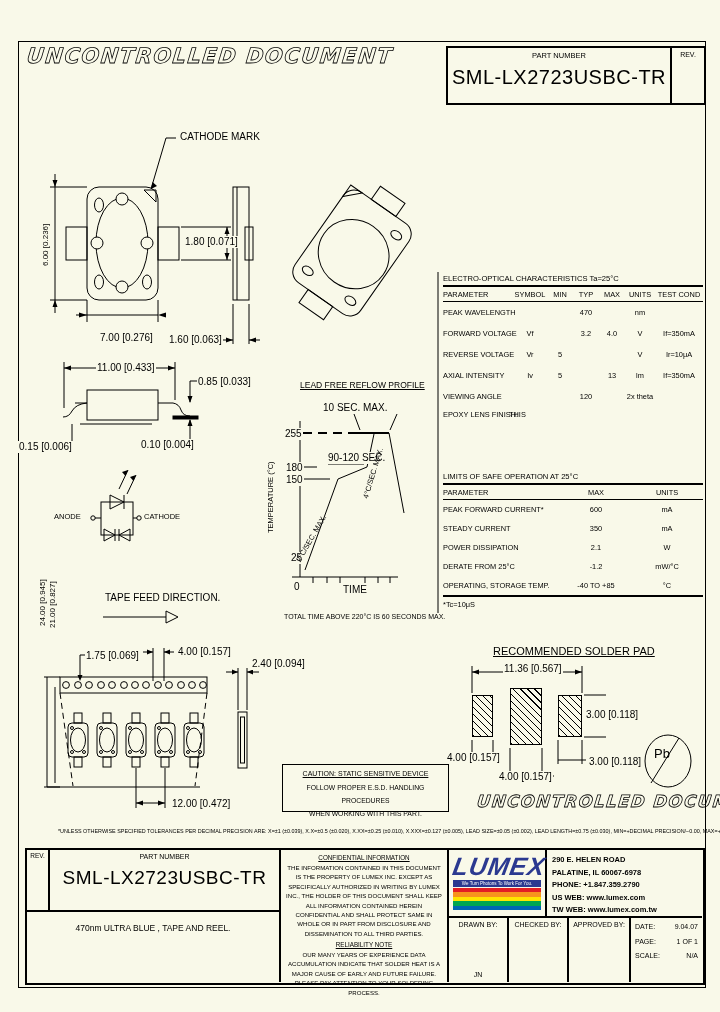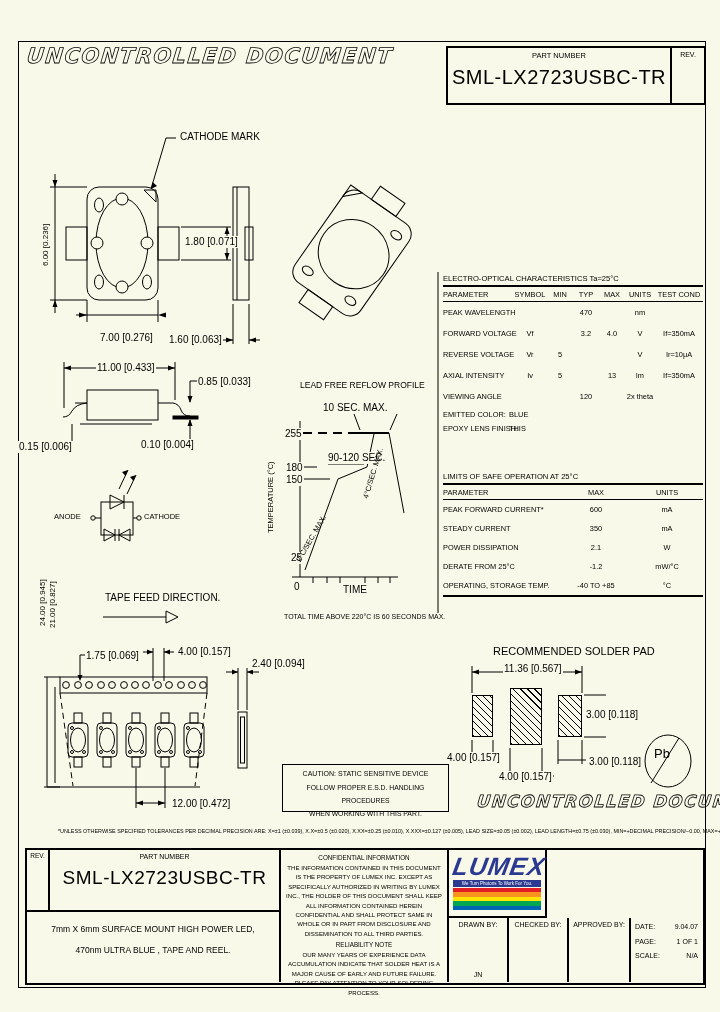--- a/index.html
+++ b/index.html
@@ -13,21 +13,21 @@
   .lbl{position:absolute;font-size:10px;line-height:1.15;white-space:nowrap;
        background:var(--c-background,#f9f9e9);padding:0 1px}
   .vlbl{position:absolute;writing-mode:vertical-rl;transform:rotate(180deg);
         font-size:8px;white-space:nowrap;background:var(--c-background,#f9f9e9);
         display:flex;align-items:center;justify-content:center}
   .rot{transform-origin:left bottom;background:transparent}
   .outline{font-family:"DejaVu Sans",sans-serif;font-style:italic;font-weight:bold;
            letter-spacing:1.5px;transform:skewX(-6deg);background:transparent}
   @supports (-webkit-text-stroke:1px #000){
     .outline{-webkit-text-stroke:0.8px #000;-webkit-text-fill-color:transparent}}
-  .u{}
+  .u{text-decoration:underline}
   .tbl{position:absolute;font-size:7.4px;background:var(--c-background,#f9f9e9)}
   .tbl-title{font-size:7.6px;padding-bottom:2px;white-space:nowrap}
   .eo-grid{display:grid;grid-template-columns:70px 34px 26px 26px 26px 30px 48px;border-top:2px solid #000}
   .eo-grid>span{display:flex;align-items:center;justify-content:center;height:21px;white-space:nowrap}
   .eo-grid>span.hd{height:15px;border-bottom:1.5px solid #000}
   .eo-grid>span:nth-child(7n+1){justify-content:flex-start}
   .xrow{display:flex;height:14px;align-items:center;white-space:nowrap}
   .xrow .xl{width:66px}
   .lim-grid{display:grid;grid-template-columns:118px 70px 72px;border-top:2px solid #000;border-bottom:2px solid #000}
   .lim-grid>span{display:flex;align-items:center;justify-content:center;height:19px;white-space:nowrap}
@@ -403,24 +403,20 @@
 
       <span>VIEWING ANGLE</span>
       <span></span>
       <span></span>
       <span>120</span>
       <span></span>
       <span>2x theta</span>
       <span></span>
     </div>
     <div class="xrow">
-      <span class="xl">EMITTED COLOR:</span>
-      <span>BLUE</span>
-    </div>
-    <div class="xrow">
       <span class="xl">EPOXY LENS FINISH:</span>
       <span>THIS</span>
     </div>
   </div>
 
   <div class="tbl" style="left:443px;top:472px;width:260px">
     <div class="tbl-title">LIMITS OF SAFE OPERATION AT 25°C</div>
     <div class="lim-grid">
       <span class="hd">PARAMETER</span>
       <span class="hd">MAX</span>
@@ -435,20 +431,21 @@
       <span>POWER DISSIPATION</span>
       <span>2.1</span>
       <span>W</span>
       <span>DERATE FROM 25°C</span>
       <span>-1.2</span>
       <span>mW/°C</span>
       <span>OPERATING, STORAGE TEMP.</span>
       <span>-40 TO +85</span>
       <span>°C</span>
     </div>
+    <div class="lim-foot">*Tc=10μS</div>
   </div>
 
   <div class="lbl u" style="left:492px;top:645px;font-size:11px">RECOMMENDED SOLDER PAD</div>
   <div class="lbl" style="left:503px;top:663px">11.36 [0.567]</div>
   <div class="hatch" style="left:472px;top:695px;width:21px;height:42px"></div>
   <div class="hatch" style="left:510px;top:688px;width:32px;height:57px"></div>
   <div class="hatch" style="left:558px;top:695px;width:24px;height:42px"></div>
   <div class="lbl" style="left:585px;top:709px">3.00 [0.118]</div>
   <div class="lbl" style="left:446px;top:752px">4.00 [0.157]</div>
   <div class="lbl" style="left:498px;top:771px">4.00 [0.157]</div>
@@ -468,37 +465,43 @@
     <div class="cell" style="left:0;top:0;width:23px;height:62px;border-right:2px solid #000;border-bottom:2px solid #000">
       <div style="font-size:6.5px;text-align:center;padding-top:2px">REV.</div>
     </div>
 
     <div class="cell" style="left:23px;top:0;width:229px;height:62px;border-bottom:2px solid #000">
       <div style="font-size:7px;text-align:center;padding-top:3px">PART NUMBER</div>
       <div style="font-size:19px;text-align:center;margin-top:7px;letter-spacing:.5px">SML-LX2723USBC-TR</div>
     </div>
 
     <div class="cell" style="left:0;top:62px;width:252px;height:70px">
-      <div style="font-size:8.5px;text-align:center;padding-top:12px">7mm X 6mm SURFACE MOUNT HIGH POWER LED,</div>
       <div style="font-size:8.5px;text-align:center;margin-top:11px">470nm ULTRA BLUE , TAPE AND REEL.</div>
     </div>
 
     <div class="cell conf" style="left:252px;top:0;width:170px;height:132px;border-left:2px solid #000;border-right:2px solid #000">
       <div class="u ct">CONFIDENTIAL INFORMATION</div>
       <div>THE INFORMATION CONTAINED IN THIS DOCUMENT IS THE PROPERTY OF LUMEX INC.  EXCEPT AS SPECIFICALLY AUTHORIZED IN WRITING BY LUMEX INC., THE HOLDER OF THIS DOCUMENT SHALL KEEP ALL INFORMATION CONTAINED HEREIN CONFIDENTIAL AND SHALL PROTECT SAME IN WHOLE OR IN PART FROM DISCLOSURE AND DISSEMINATION TO ALL THIRD PARTIES.</div>
       <div class="u ct" style="margin-top:2px">RELIABILITY NOTE</div>
       <div>OUR MANY YEARS OF EXPERIENCE DATA ACCUMULATION INDICATE THAT SOLDER HEAT IS A MAJOR CAUSE OF EARLY AND FUTURE FAILURE. PLEASE PAY ATTENTION TO YOUR SOLDERING PROCESS.</div>
     </div>
 
     <div class="cell logo" style="left:422px;top:0;width:98px;height:68px;border-right:2px solid #000;border-bottom:2px solid #000">
       <div class="logo-word">LUMEX</div>
       <div class="logo-tag">We Turn Photons To Work For You.</div>
       <div class="logo-sun"></div>
     </div>
 
+    <div class="cell addr" style="left:520px;top:0;width:155px;height:68px;border-bottom:2px solid #000">
+      <div>290 E. HELEN ROAD</div>
+      <div>PALATINE, IL  60067-6978</div>
+      <div>PHONE: +1.847.359.2790</div>
+      <div>US WEB: www.lumex.com</div>
+      <div>TW WEB: www.lumex.com.tw</div>
+    </div>
 
     <div class="cell sig" style="left:422px;top:68px;width:60px;height:64px;border-right:2px solid #000">
       <div>DRAWN BY:</div>
       <div style="position:absolute;bottom:4px;left:0;right:0">JN</div>
     </div>
     <div class="cell sig" style="left:482px;top:68px;width:60px;height:64px;border-right:2px solid #000">
       <div>CHECKED BY:</div>
     </div>
     <div class="cell sig" style="left:542px;top:68px;width:62px;height:64px;border-right:2px solid #000">
       <div>APPROVED BY:</div>

